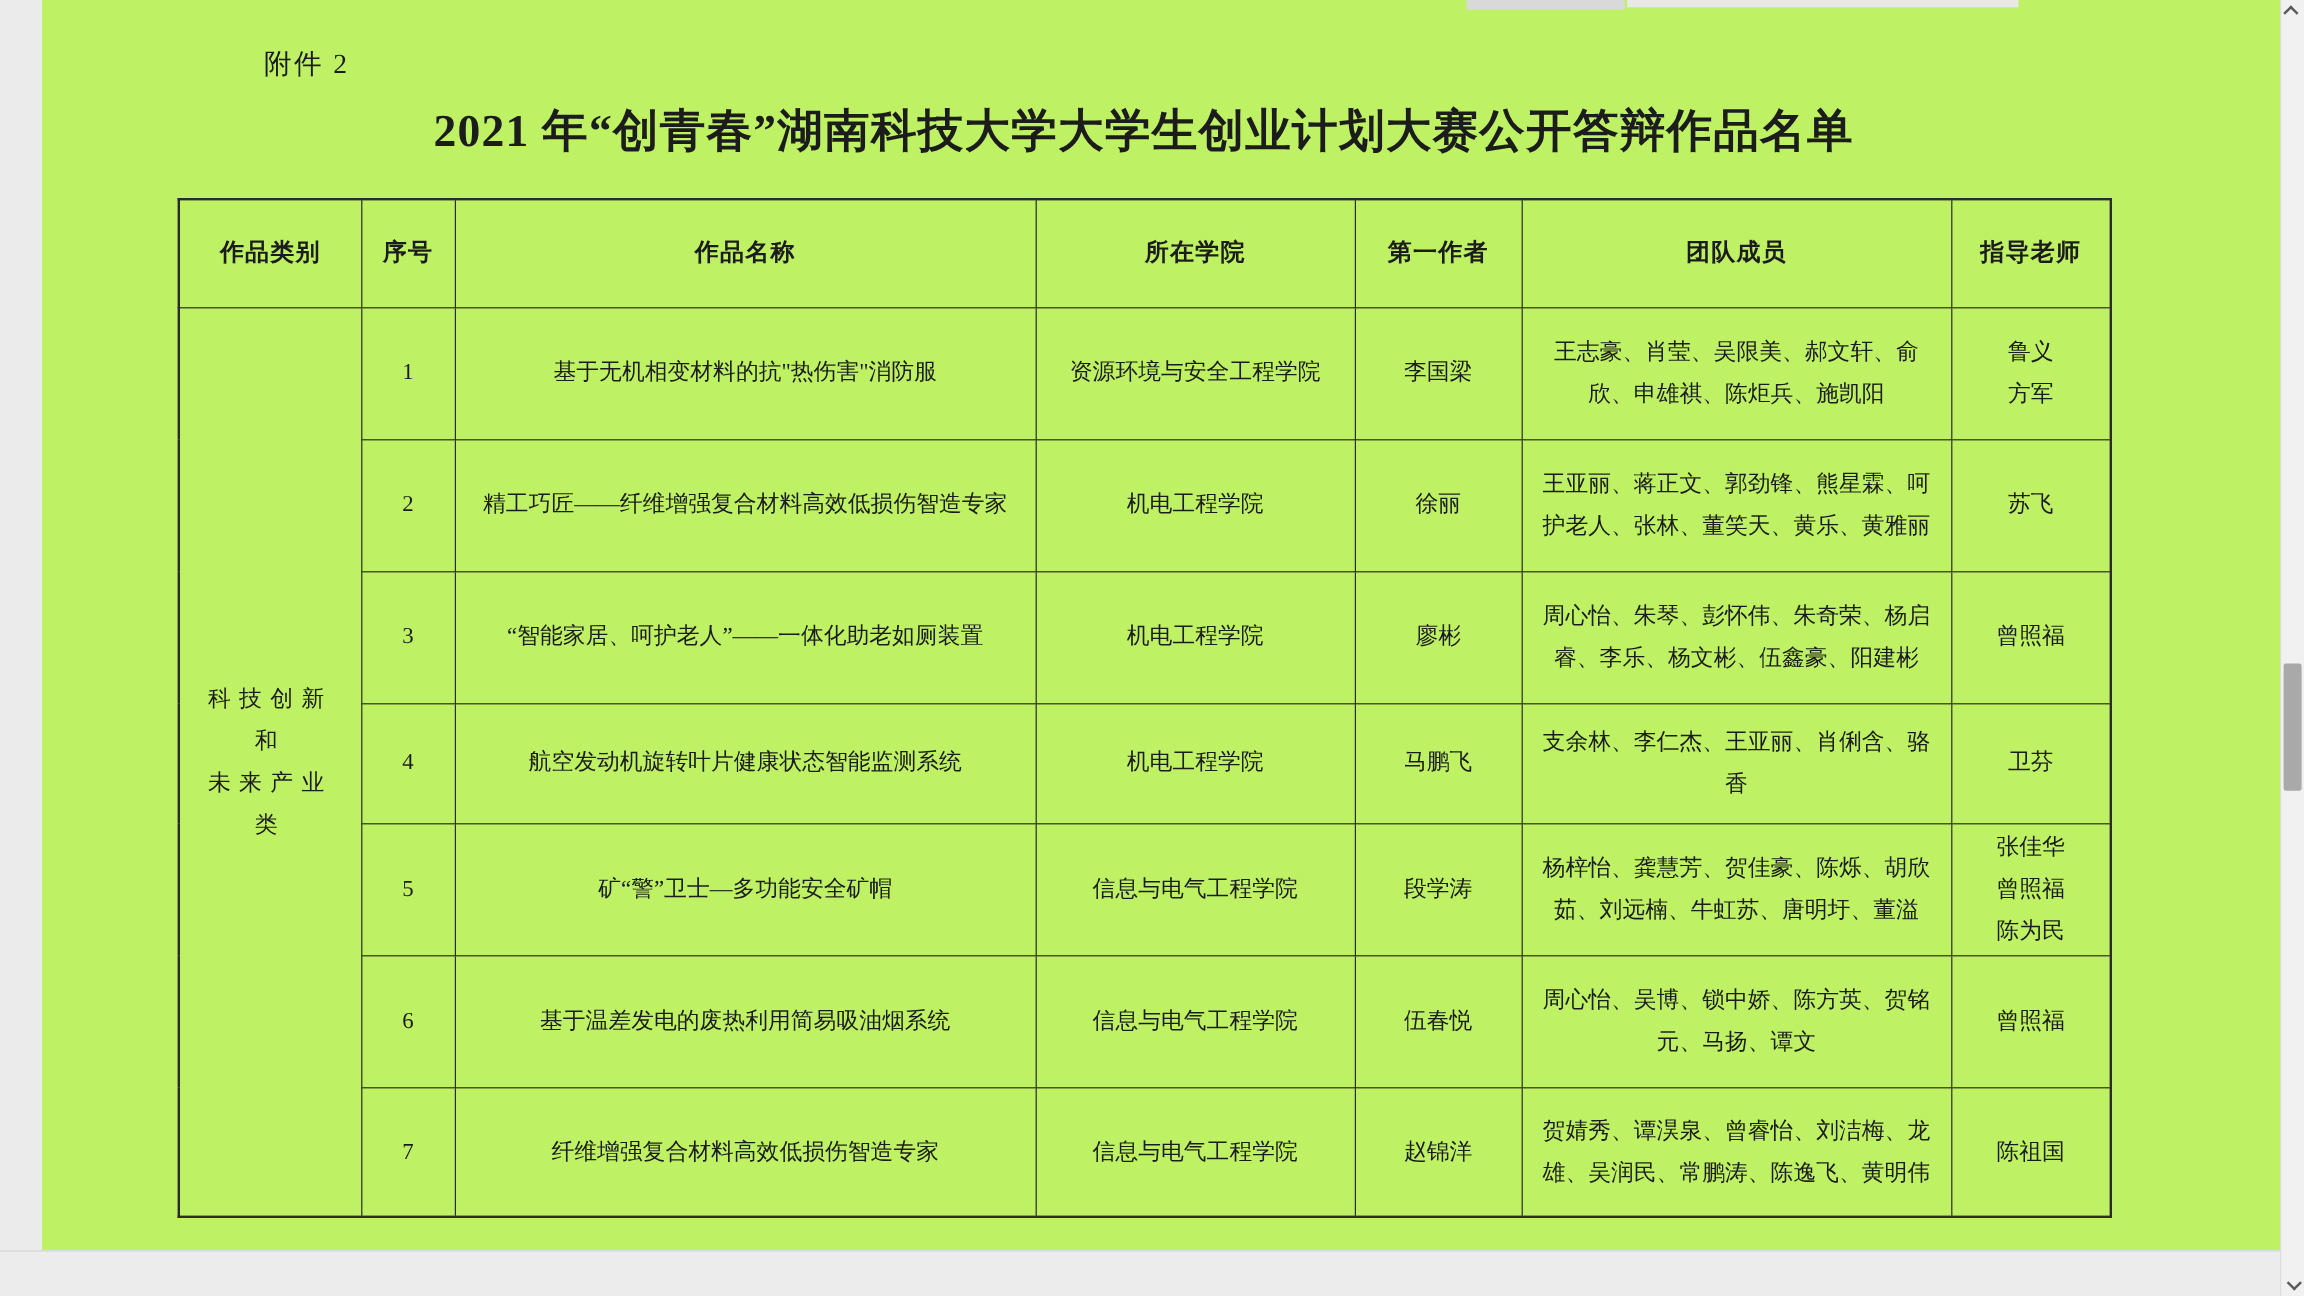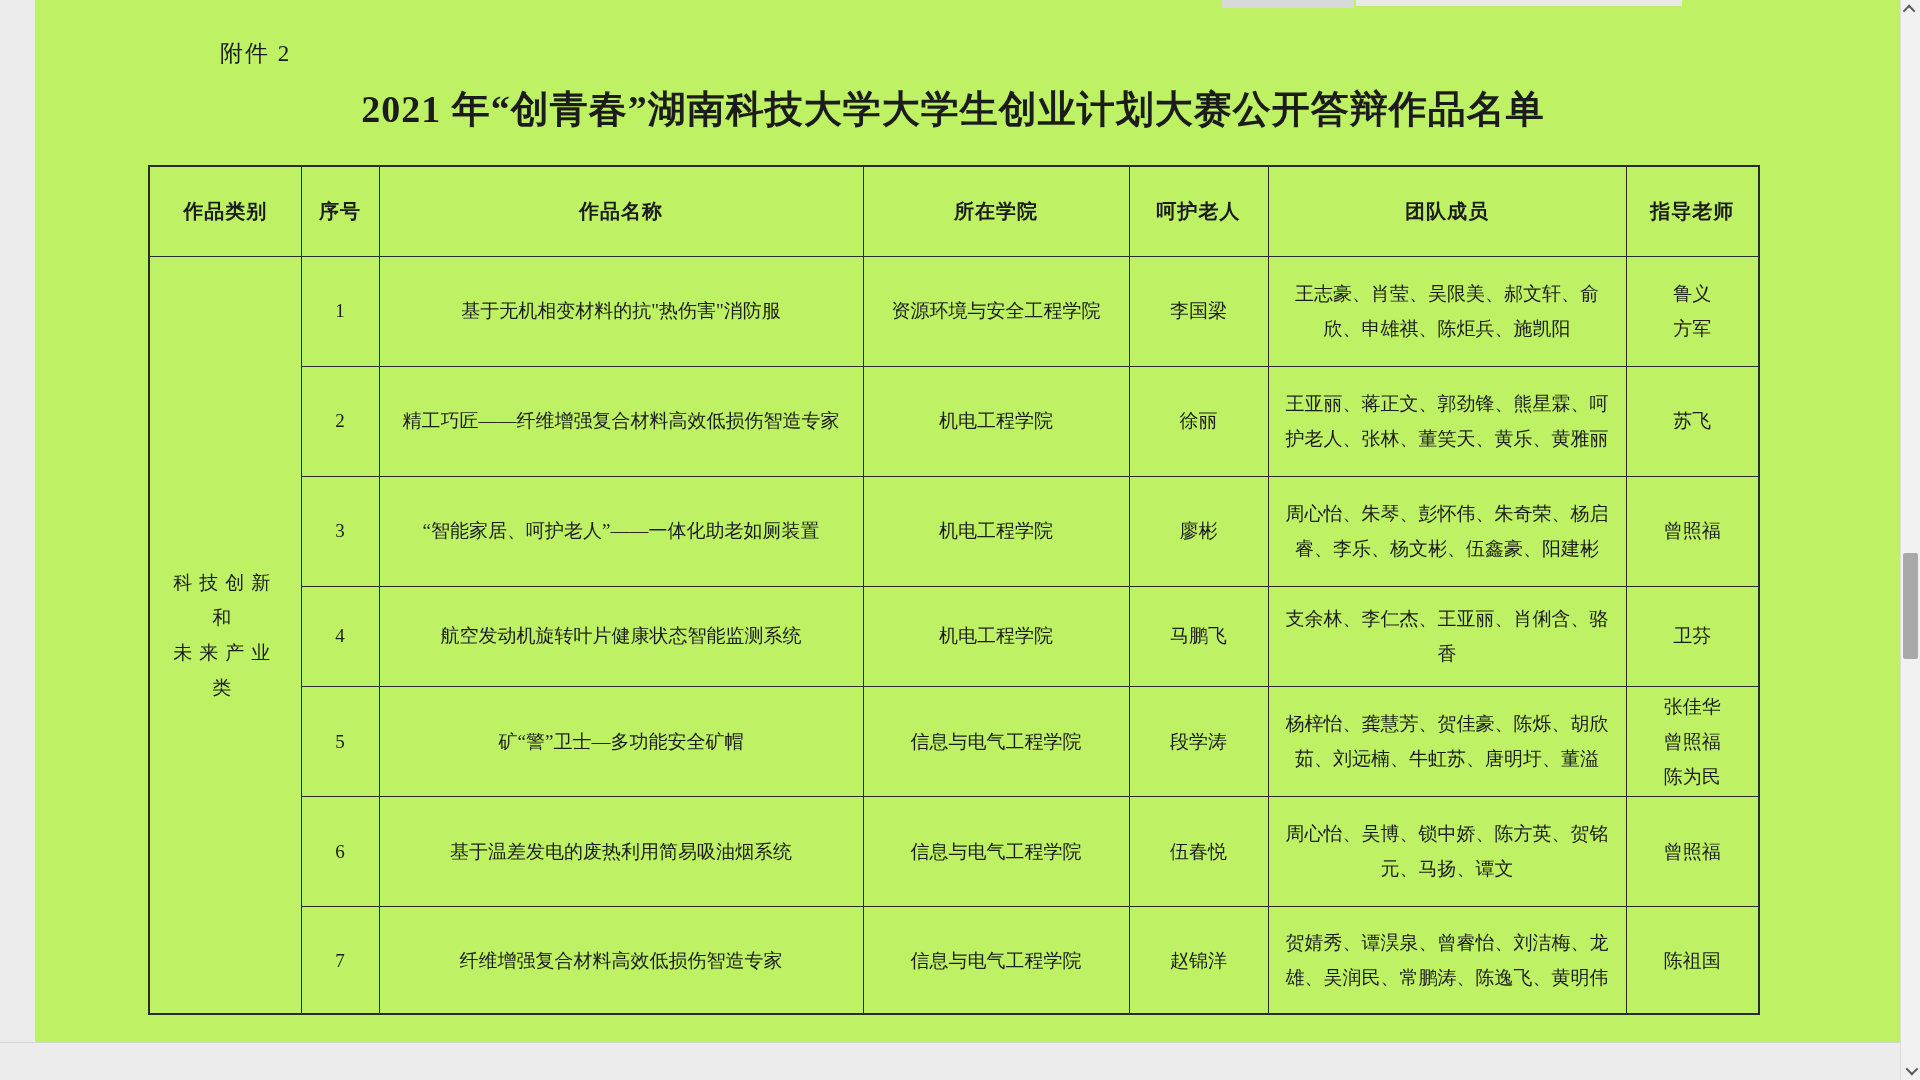--- a/index.html
+++ b/index.html
@@ -95,21 +95,21 @@
           <col style="width:139px">
           <col style="width:358px">
         <col style="width:133px">
       </colgroup>
       <tbody>
         <tr class="h-header">
           <th>作品类别</th>
           <th>序号</th>
           <th>作品名称</th>
           <th>所在学院</th>
-          <th>呵护老人</th>
+          <th>第一作者</th>
           <th>团队成员</th>
           <th>指导老师</th>
         </tr>
 
         <tr class="r110">
           <td class="category" rowspan="7">科技创新和
 未来产业类</td>
           <td>1</td>
           <td class="worktitle">基于无机相变材料的抗"热伤害"消防服</td>
           <td>资源环境与安全工程学院</td>

